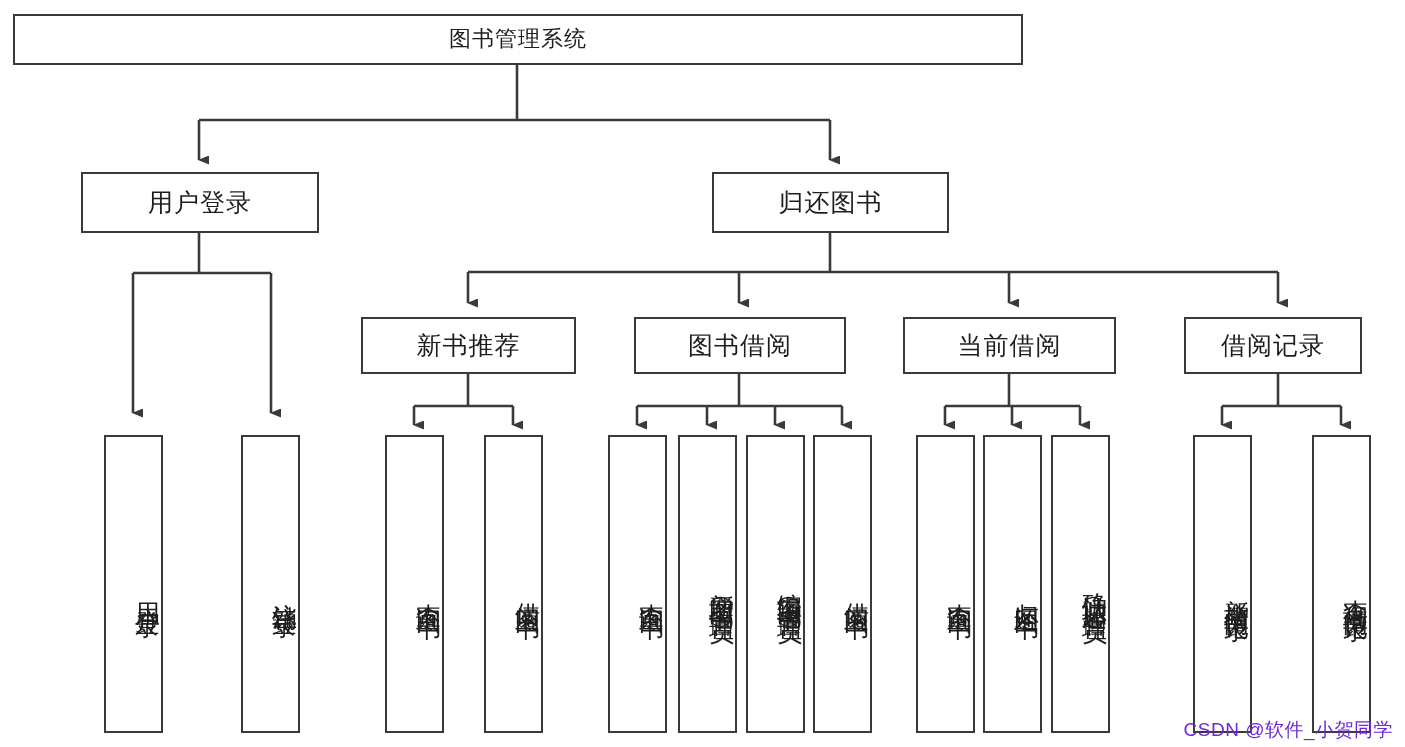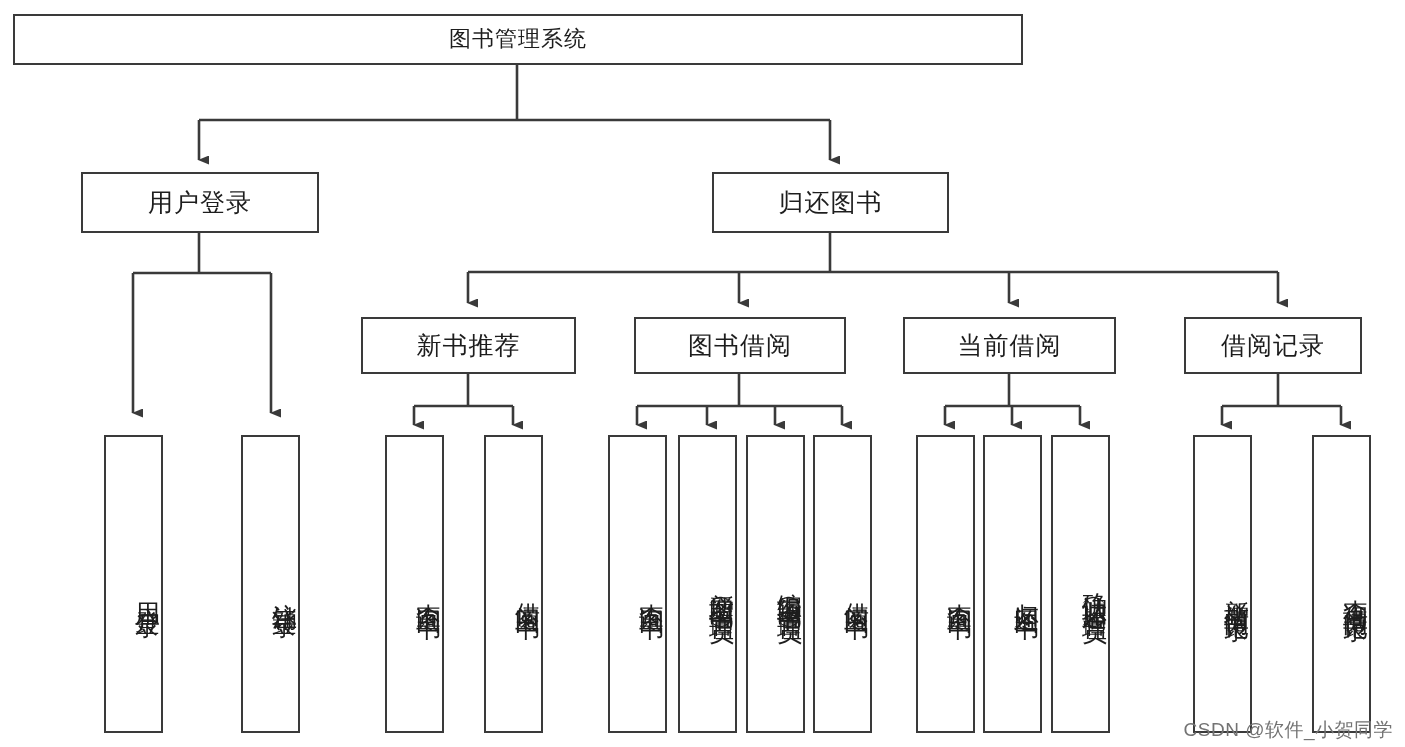--- a/index.html
+++ b/index.html
@@ -57,21 +57,21 @@
   .node.vert .vtext{
     display:block;
     white-space:nowrap;
   }
   
   #watermark{
     position:absolute;
     right:12px;
     bottom:4px;
     font-size:19px;
-    color:#737373;
+    color:#6d28d9;
     letter-spacing:0.5px;
     white-space:nowrap;
     user-select:none;
   }
 </style>
 </head>
 <body>
 
 <div id="canvas">
 

